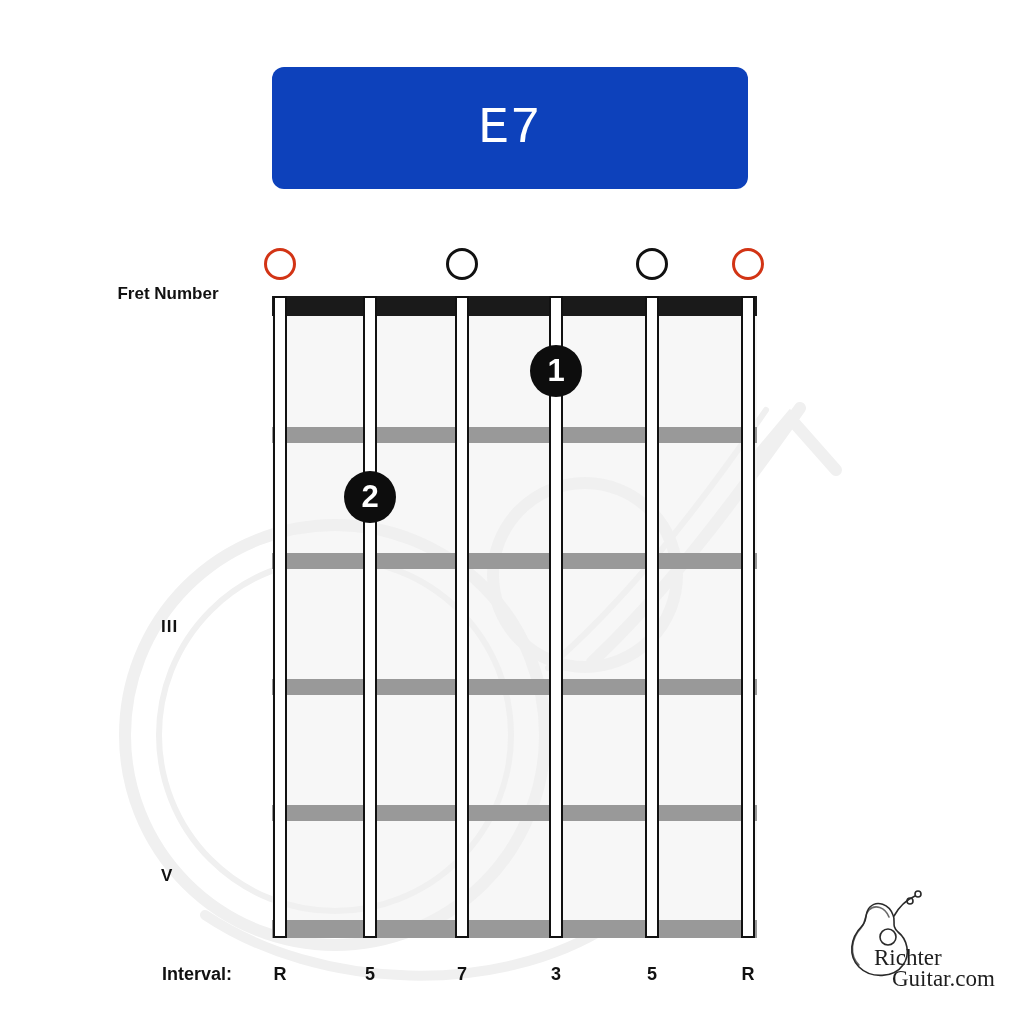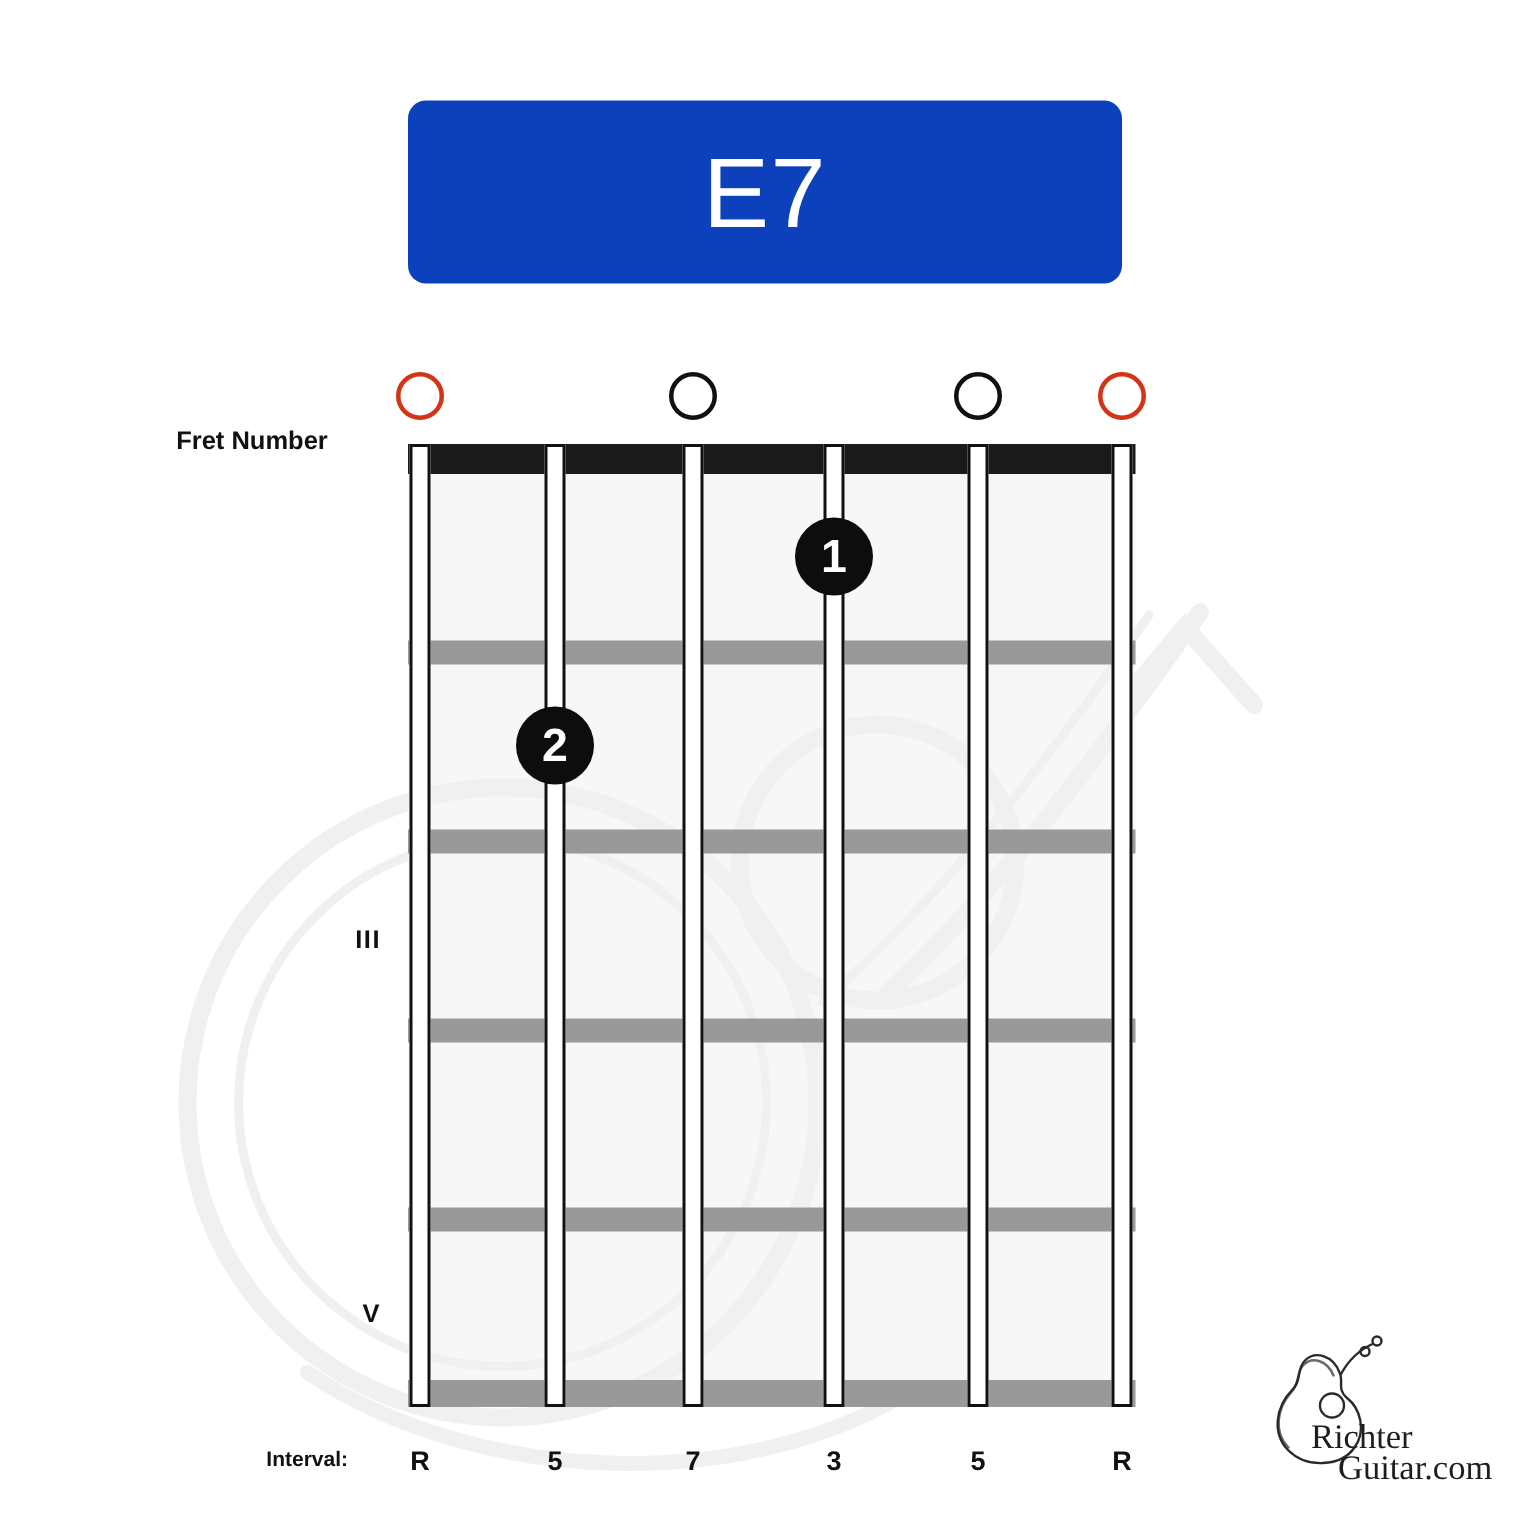--- a/index.html
+++ b/index.html
@@ -7,32 +7,32 @@
     position:relative;width:1024px;height:1024px;overflow:hidden;
     background:#ffffff;font-family:"Liberation Sans",sans-serif;
   }
   
   .title-box{
     position:absolute;left:272px;top:67px;width:476px;height:122px;
     background:var(--title-bg,#0d41bb);border-radius:12px;
     display:flex;align-items:center;justify-content:center;
   }
   .title-text{
-    color:var(--title-text,#ffffff);font-size:66px;line-height:1;
-    font-family:Liberation Sans, sans-serif;letter-spacing:1px;
+    color:var(--title-text,#ffffff);font-size:51px;line-height:1;
+    font-family:Liberation Mono, monospace;letter-spacing:1px;
   }
   
   .watermark{position:absolute;left:0;top:0;z-index:1;pointer-events:none;}
   
   .side-label{position:absolute;color:#111;font-weight:bold;z-index:6;}
   .fret-number-label{left:104px;top:284px;width:128px;text-align:center;font-size:17px;}
-  .numeral{left:184px;width:70px;text-align:right;font-size:17px;letter-spacing:1px;}
+  .numeral{left:161px;width:70px;text-align:left;font-size:17px;letter-spacing:1px;}
   .numeral-iii{top:617px;}
   .numeral-v{top:866px;}
-  .interval-label{left:148px;top:964px;width:84px;text-align:right;font-size:14px;}
+  .interval-label{left:148px;top:964px;width:84px;text-align:right;font-size:18px;}
   
   .board-bg{
     position:absolute;left:272px;top:296px;width:485px;height:642px;
     background:var(--board-bg,#f7f7f7);z-index:0;
   }
   .nut{
     position:absolute;left:272px;top:296px;width:485px;height:20px;
     background:var(--nut,#1a1a1a);z-index:2;
   }
   .fret-line{

